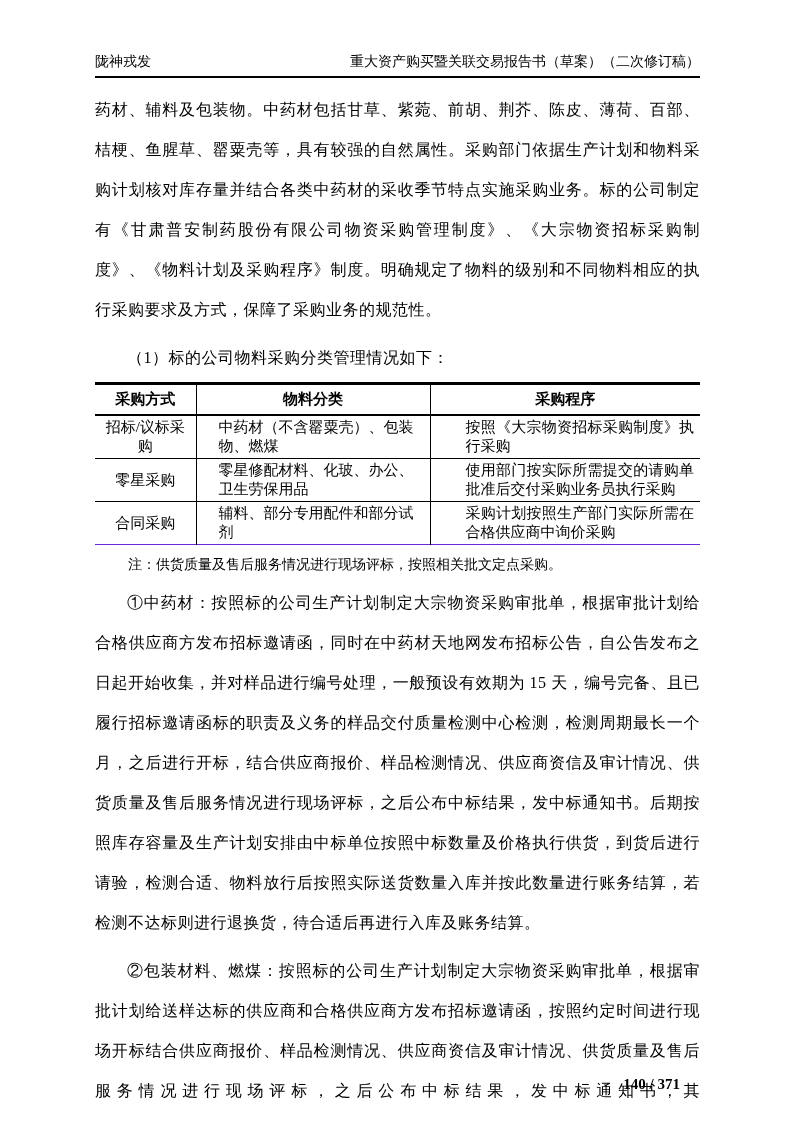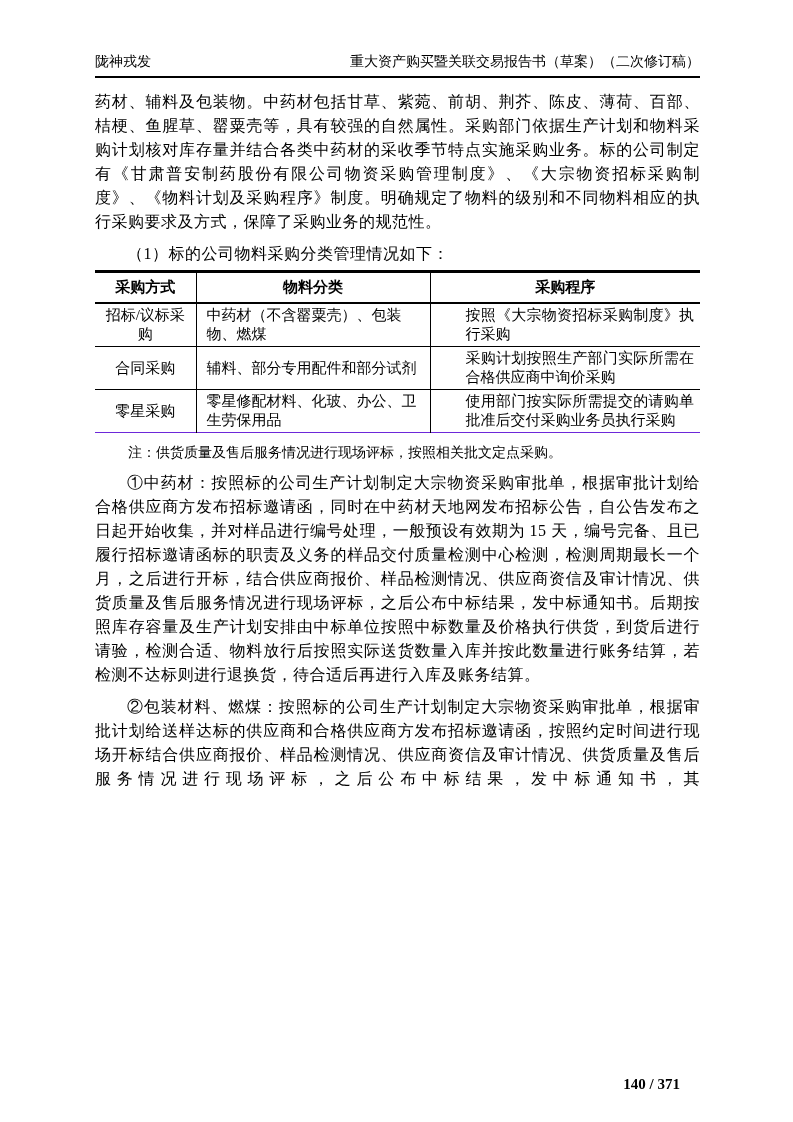--- a/index.html
+++ b/index.html
@@ -25,21 +25,21 @@
     justify-content: space-between;
     align-items: flex-end;
     font-size: 14px;
     line-height: 20px;
     border-bottom: 2px solid #000;
     padding-bottom: 4px;
   }
   
   .body-text {
     font-size: 16px;
-    line-height: 24px;
+    line-height: 40px;
     text-align: justify;
     text-justify: inter-ideograph;
     margin: 0;
     letter-spacing: 0.5px;
   }
   .mt-first { margin-top: 12px; }
   .indent { text-indent: 2em; }
   .heading-line { margin-top: 8px; }
   .para-gap { margin-top: 8px; }
   .big-gap { margin-top: 28px; }
@@ -62,21 +62,21 @@
   }
   .proc-table td {
     padding: 2px 6px;
     border-bottom: 1px solid #000;
     vertical-align: middle;
   }
   .proc-table tr > *:nth-child(2),
   .proc-table tr > *:nth-child(3) { border-left: 1px solid #000; }
   .proc-table tbody tr:last-child td { border-bottom: none; }
   .proc-table td.c-center { text-align: center; }
-  .proc-table td.c-left { text-align: left; padding-left: 10px; }
+  .proc-table td.c-left { text-align: left; padding-left: 22px; }
   .proc-table td.c-just {
     text-align: justify;
     text-justify: inter-ideograph;
     text-align-last: left;
     padding-left: 35px;
   }
   
   .table-note {
     font-size: 14px;
     line-height: 20px;
@@ -122,28 +122,28 @@
           <th>采购程序</th>
         </tr>
       </thead>
       <tbody>
         <tr>
           <td class="c-center">招标/议标采购</td>
           <td class="c-left">中药材（不含罂粟壳）、包装物、燃煤</td>
           <td class="c-just">按照《大宗物资招标采购制度》执行采购</td>
         </tr>
         <tr>
+          <td class="c-center">零星采购</td>
+          <td class="c-left">零星修配材料、化玻、办公、卫生劳保用品</td>
+          <td class="c-just">使用部门按实际所需提交的请购单批准后交付采购业务员执行采购</td>
+        </tr>
+        <tr>
           <td class="c-center">合同采购</td>
           <td class="c-left">辅料、部分专用配件和部分试剂</td>
           <td class="c-just">采购计划按照生产部门实际所需在合格供应商中询价采购</td>
-        </tr>
-        <tr>
-          <td class="c-center">零星采购</td>
-          <td class="c-left">零星修配材料、化玻、办公、卫生劳保用品</td>
-          <td class="c-just">使用部门按实际所需提交的请购单批准后交付采购业务员执行采购</td>
         </tr>
       </tbody>
     </table>
 
     <p class="table-note">注：供货质量及售后服务情况进行现场评标，按照相关批文定点采购。</p>
 
 
     <p class="body-text indent para-gap">①中药材：按照标的公司生产计划制定大宗物资采购审批单，根据审批计划给合格供应商方发布招标邀请函，同时在中药材天地网发布招标公告，自公告发布之日起开始收集，并对样品进行编号处理，一般预设有效期为 15 天，编号完备、且已履行招标邀请函标的职责及义务的样品交付质量检测中心检测，检测周期最长一个月，之后进行开标，结合供应商报价、样品检测情况、供应商资信及审计情况、供货质量及售后服务情况进行现场评标，之后公布中标结果，发中标通知书。后期按照库存容量及生产计划安排由中标单位按照中标数量及价格执行供货，到货后进行请验，检测合适、物料放行后按照实际送货数量入库并按此数量进行账务结算，若检测不达标则进行退换货，待合适后再进行入库及账务结算。</p>
 
     <p class="body-text indent para-gap justify-last">②包装材料、燃煤：按照标的公司生产计划制定大宗物资采购审批单，根据审批计划给送样达标的供应商和合格供应商方发布招标邀请函，按照约定时间进行现场开标结合供应商报价、样品检测情况、供应商资信及审计情况、供货质量及售后服务情况进行现场评标，之后公布中标结果，发中标通知书，其</p>

